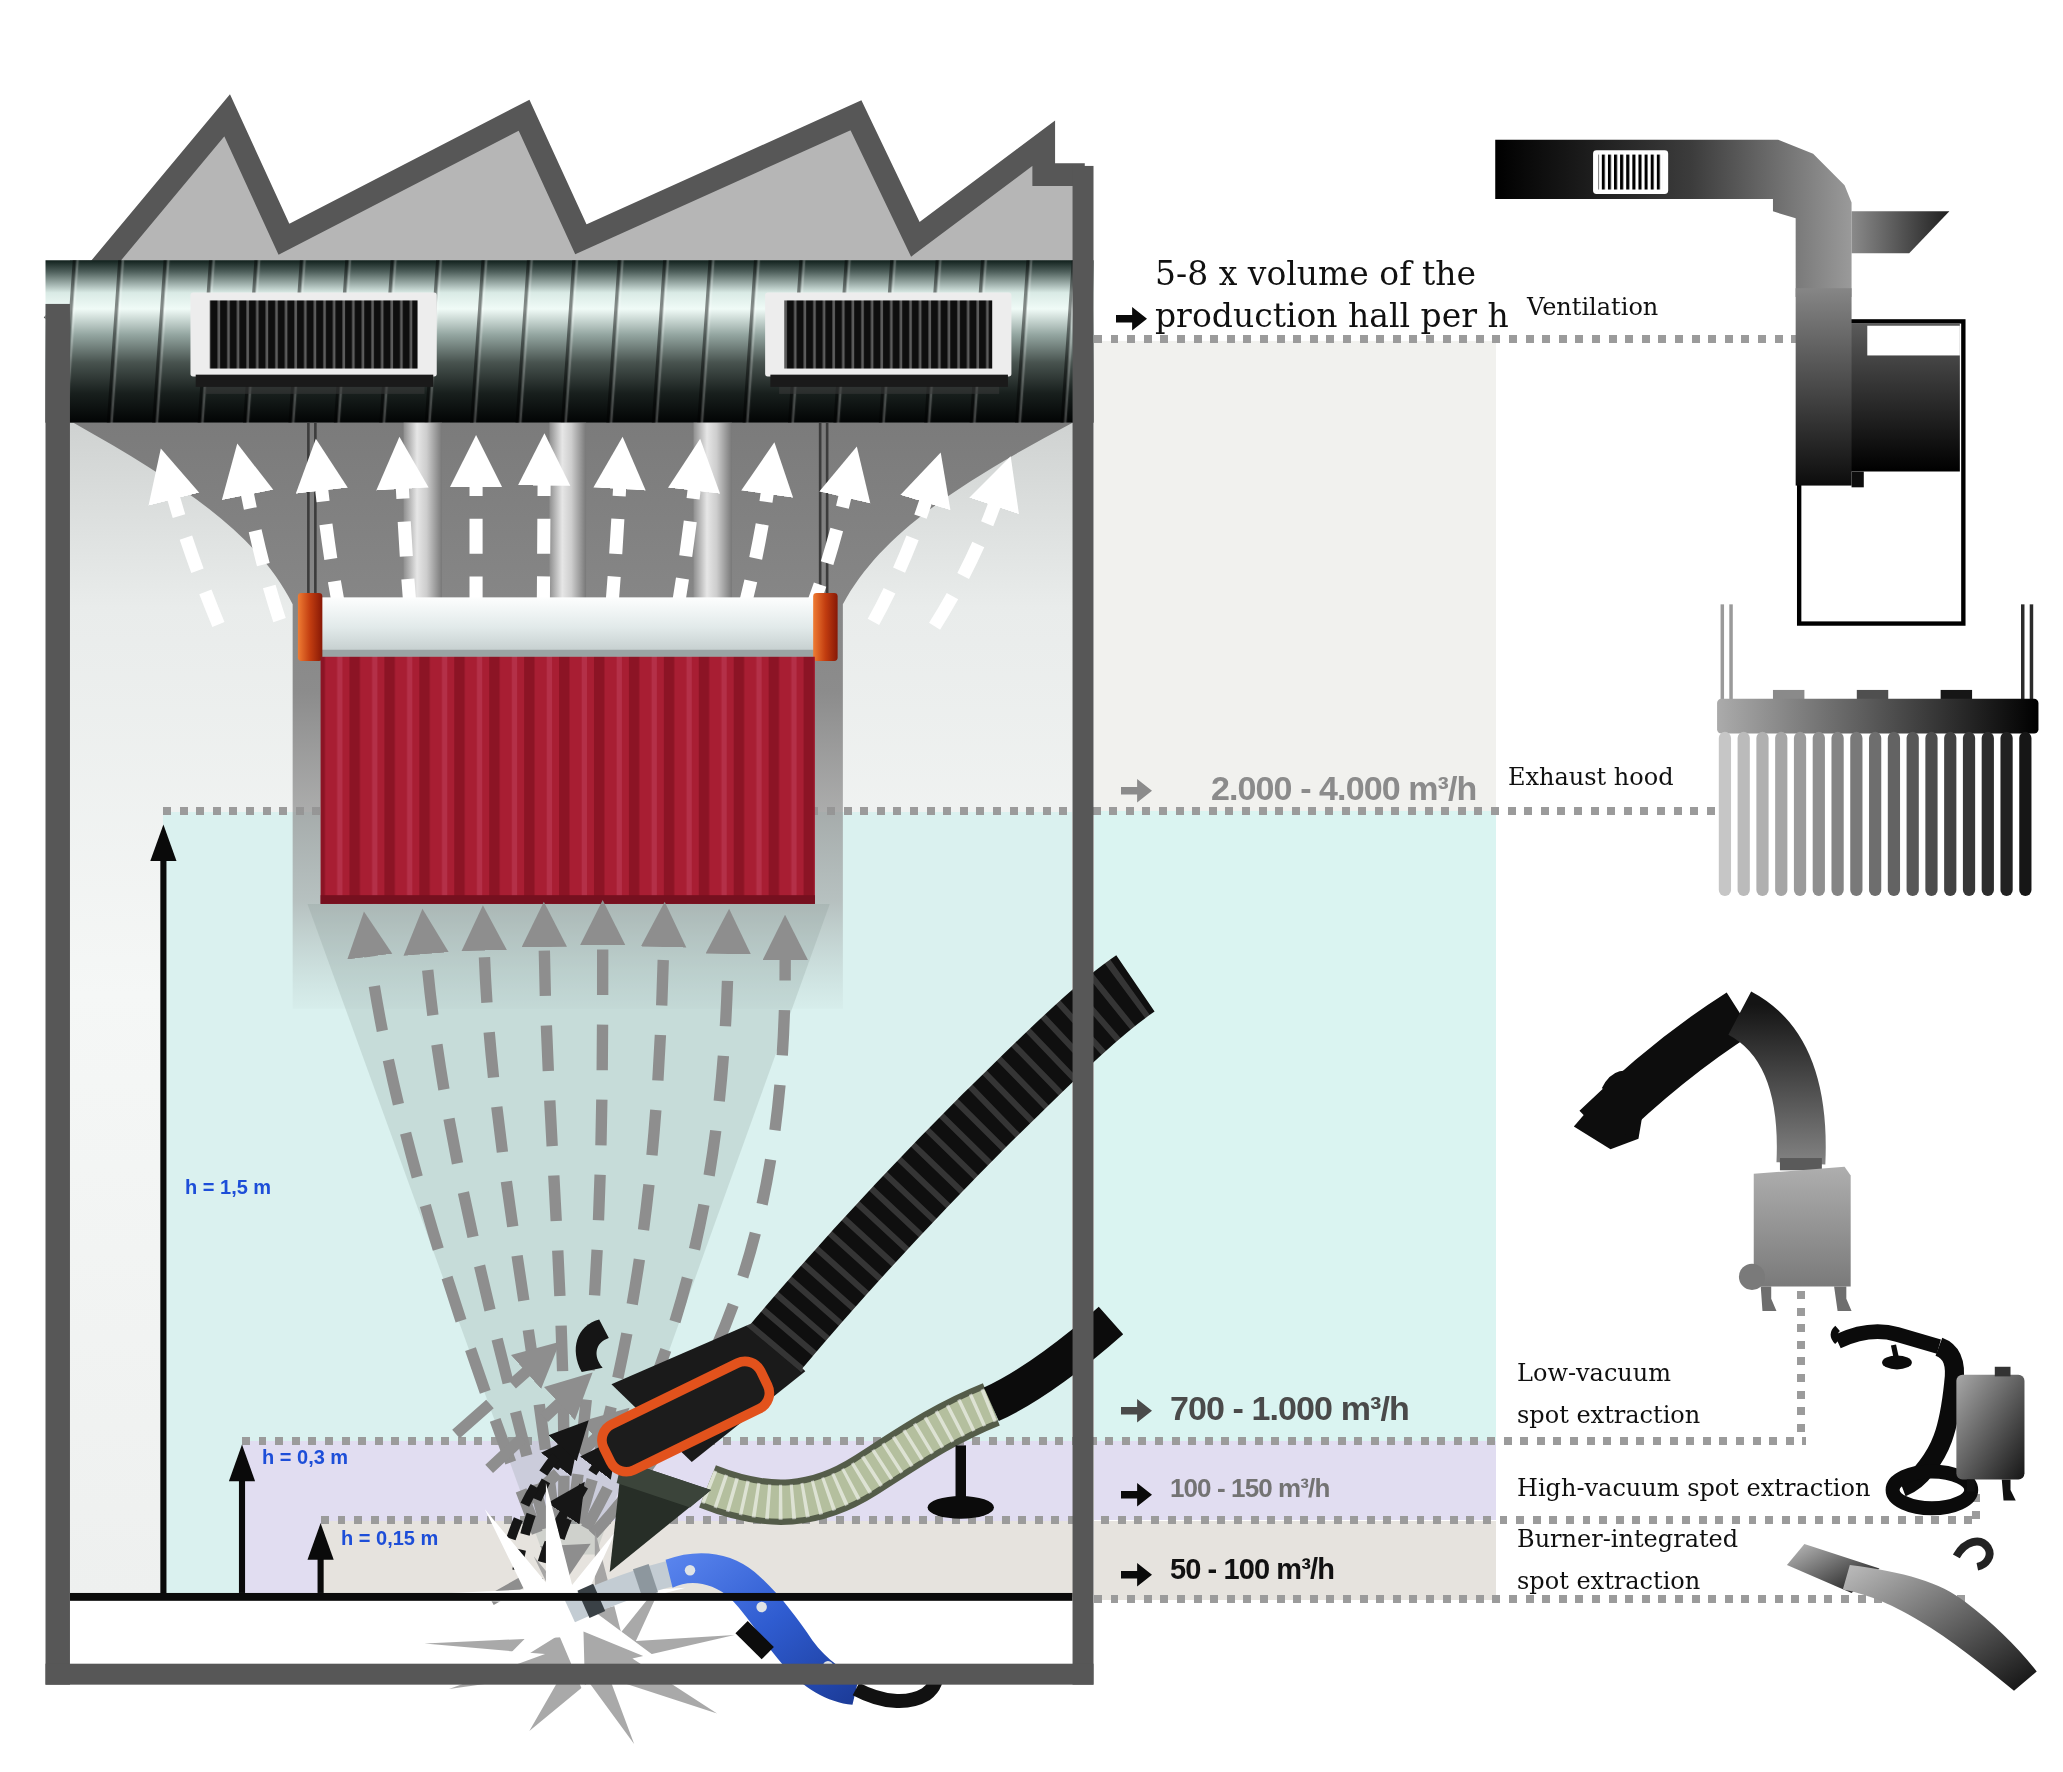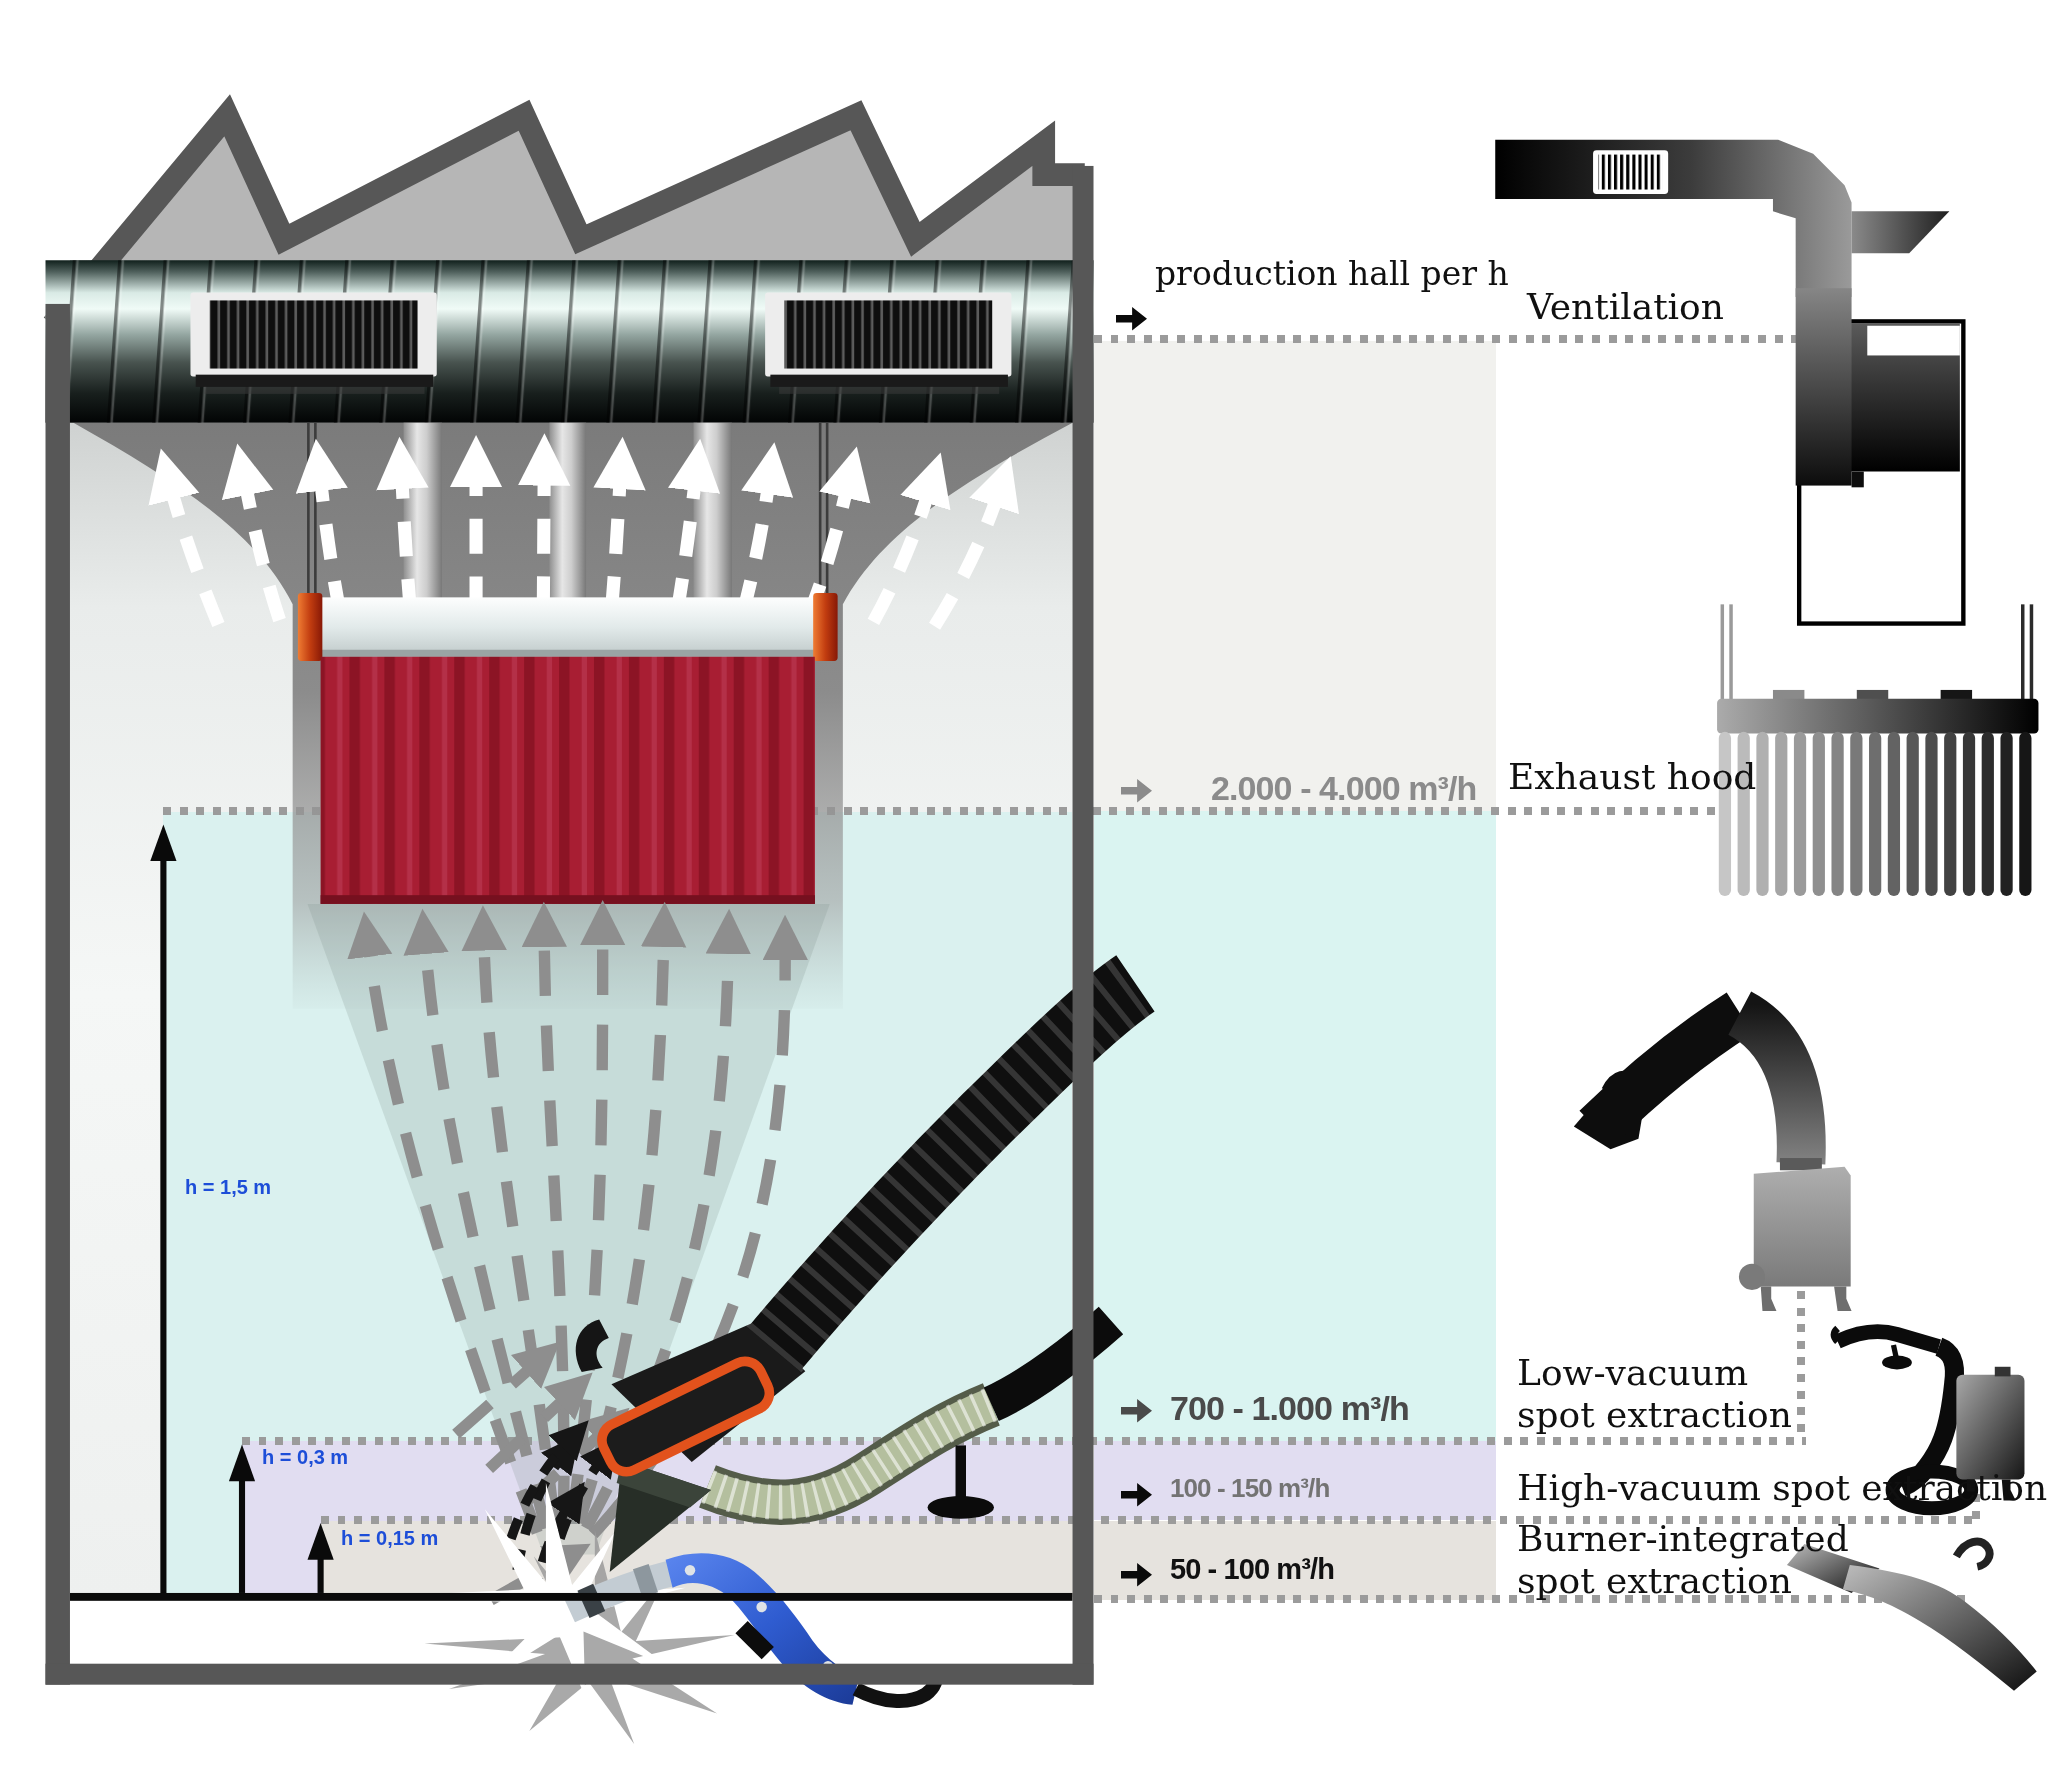--- a/index.html
+++ b/index.html
@@ -12,21 +12,21 @@
   .dot-h{position:absolute;height:7.9px;background-image:repeating-linear-gradient(90deg,#9b9b9b 0 7.9px,transparent 7.9px 16.6px);}
   .dot-v{position:absolute;width:7.9px;background-image:repeating-linear-gradient(180deg,#9b9b9b 0 7.9px,transparent 7.9px 16.6px);}
   
   #interior-bg{left:70px;top:260px;width:1003px;height:1335px;
      background:linear-gradient(180deg,#b2b2b2 0%,#c9cccb 9%,#e9eceb 26%,#f5f7f6 55%,#eef0ef 100%);}
   
   .serif{font-family:"DejaVu Serif","Liberation Serif",serif;color:#101010;}
   .value{font-family:"Liberation Sans",sans-serif;font-weight:bold;letter-spacing:-0.9px;}
   .hlabel{font-family:"Liberation Sans",sans-serif;font-weight:bold;font-size:20px;color:#1d4ed8;}
   .note{font-size:33px;line-height:42px;}
-  .rowlabel{font-size:36px;line-height:42px;}
+  .rowlabel{font-size:24px;line-height:42px;}
   
   .arr{position:absolute;width:31px;height:23.6px;
        clip-path:polygon(0 34%,52% 34%,52% 0,100% 50%,52% 100%,52% 66%,0 66%);}
   svg{position:absolute;left:0;top:0;}
 </style>
 </head>
 <body>
 
 <div id="canvas">
 
@@ -371,20 +371,21 @@
       <path d="M2240,1782 c10,-18 28,-22 36,-10 c6,10 -2,20 -12,22" fill="none" stroke="#222222" stroke-width="9"></path>
     </g>
   </svg>
 
   <div class="abs hlabel" style="left:185px;top:1176px;">h = 1,5 m</div>
   <div class="abs hlabel" style="left:262px;top:1446px;">h = 0,3 m</div>
   <div class="abs hlabel" style="left:341px;top:1527px;">h = 0,15 m</div>
 
   <span class="arr" style="left:1116px;top:307px;background:#0a0a0a;"></span>
   <div class="abs serif note" style="left:1155px;top:253px;">
+    <span style="display:block;">5-8 x volume of the</span>
     <span style="display:block;">production hall per h</span>
   </div>
   <div class="abs serif rowlabel" style="left:1527px;top:286px;">Ventilation</div>
 
   <span class="arr" style="left:1121px;top:779px;background:#8b8b8b;"></span>
   <div class="abs value" style="left:1170px;top:769px;font-size:34px;color:#8b8b8b;margin-left:41px;">2.000 - 4.000 m³/h</div>
   <div class="abs serif rowlabel" style="left:1508px;top:756px;text-align:right;">Exhaust hood</div>
 
   <span class="arr" style="left:1121px;top:1399px;background:#4a4a4a;"></span>
   <div class="abs value" style="left:1170px;top:1389px;font-size:34px;color:#4a4a4a;">700 - 1.000 m³/h</div>

